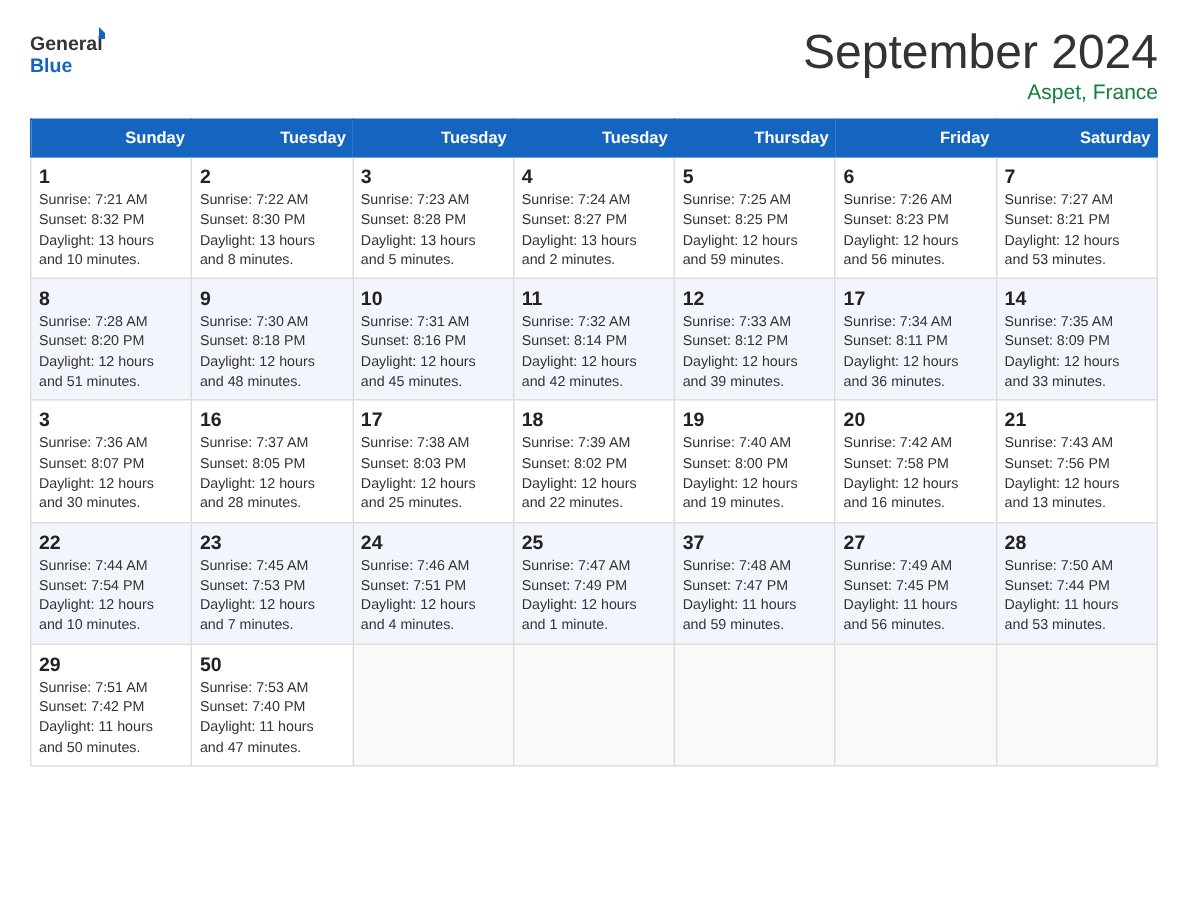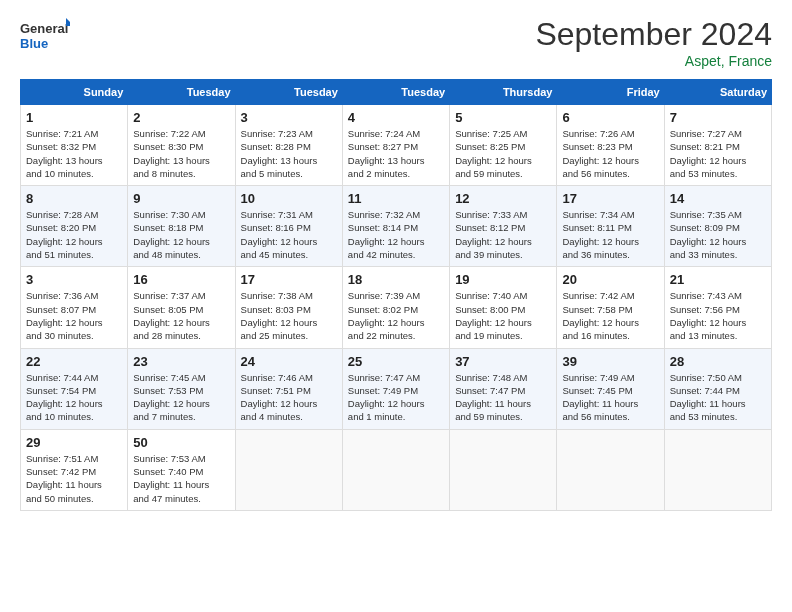--- a/index.html
+++ b/index.html
@@ -219,21 +219,21 @@
           </td>
           <td>
             <span class="day-num">25</span>
             <div class="day-info">Sunrise: 7:47 AM<br>Sunset: 7:49 PM<br>Daylight: 12 hours<br>and 1 minute.</div>
           </td>
           <td>
             <span class="day-num">37</span>
             <div class="day-info">Sunrise: 7:48 AM<br>Sunset: 7:47 PM<br>Daylight: 11 hours<br>and 59 minutes.</div>
           </td>
           <td>
-            <span class="day-num">39</span>
+            <span class="day-num">27</span>
             <div class="day-info">Sunrise: 7:49 AM<br>Sunset: 7:45 PM<br>Daylight: 11 hours<br>and 56 minutes.</div>
           </td>
           <td>
             <span class="day-num">28</span>
             <div class="day-info">Sunrise: 7:50 AM<br>Sunset: 7:44 PM<br>Daylight: 11 hours<br>and 53 minutes.</div>
           </td>
         </tr>
         <tr>
           <td>
             <span class="day-num">29</span>

